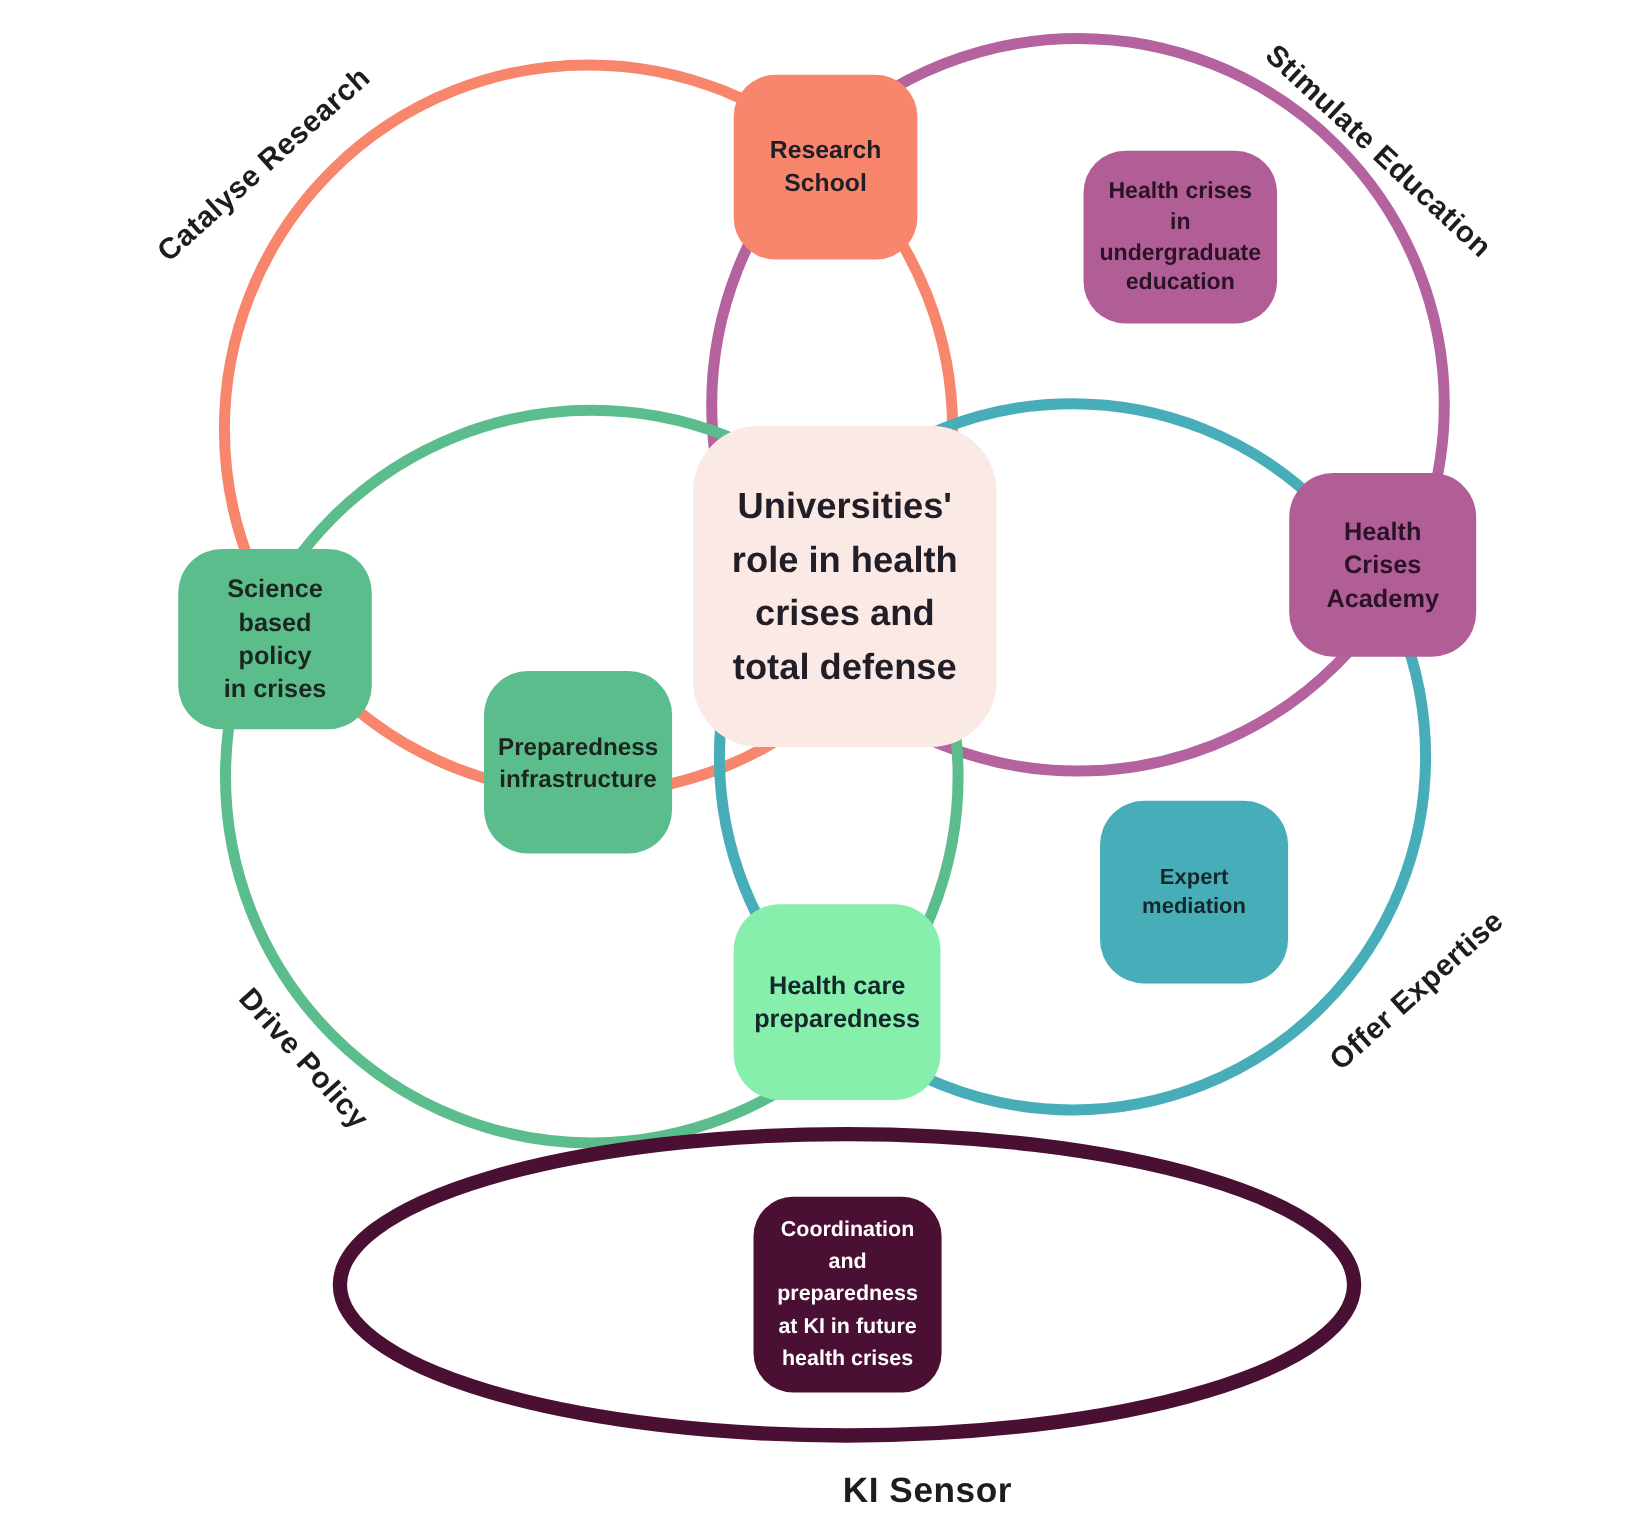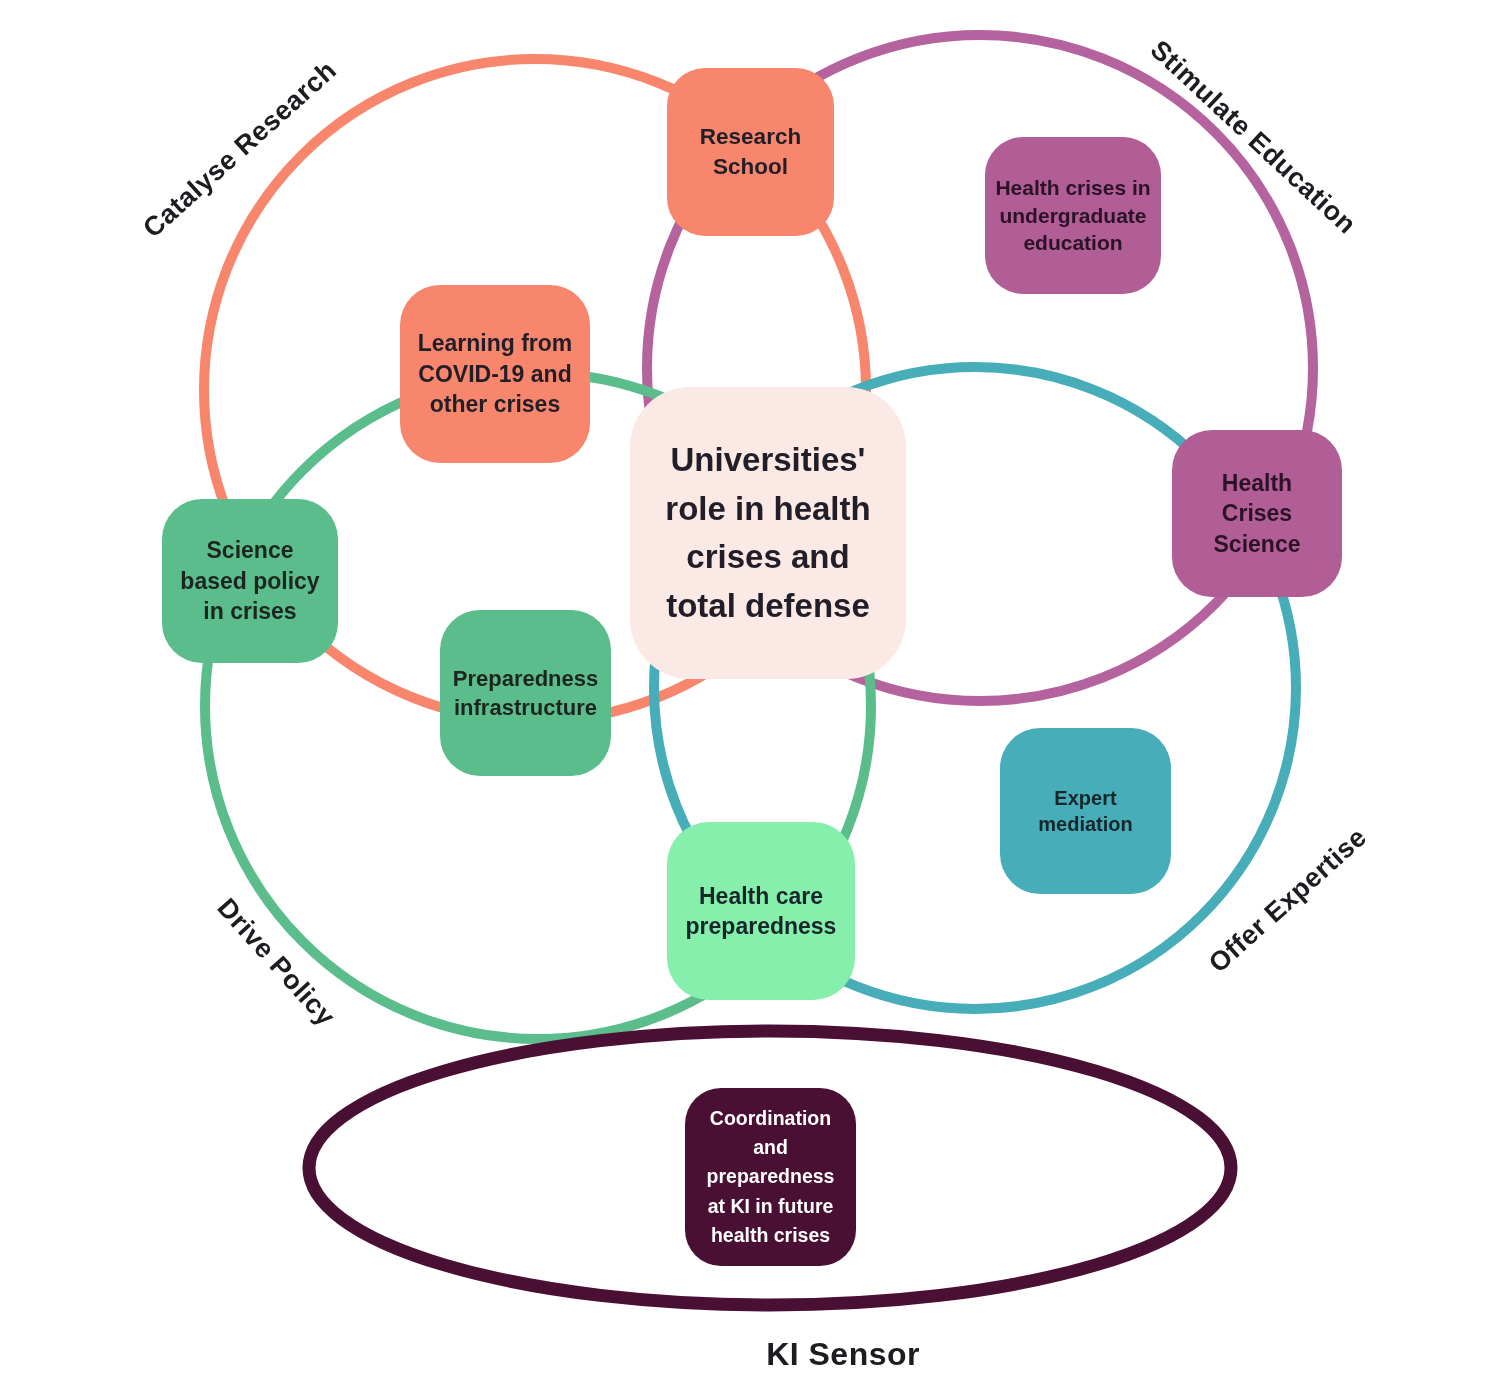--- a/index.html
+++ b/index.html
@@ -13,21 +13,21 @@
   .rings-svg{position:absolute;left:0;top:0;width:1500px;height:1388px;}
   .node{
     position:absolute;
     display:flex;align-items:center;justify-content:center;
     text-align:center;
     font-weight:700;
     color:#221E27;
     white-space:pre-line;
     line-height:1.32;
     border-radius:40px;
-    padding:6px;
+    padding:21px;
     box-sizing:border-box;
   }
   .center-node{
     position:absolute;
     display:flex;align-items:center;justify-content:center;
     text-align:center;
     font-weight:700;
     color:#221E27;
     white-space:pre-line;
     border-radius:60px;
@@ -65,34 +65,31 @@
 
   <div class="ring-label" style="left:620px;top:1336px;width:300px;font-size:32px;text-align:right;">KI Sensor</div>
 
   <div class="node" style="left: 667px; top: 68px; width: 167px; height: 168px; font-size: 22.5px; border-radius: 38px; background-color: rgb(247, 134, 108); color: rgb(34, 30, 39);">Research
 School</div>
 
   <div class="node" style="left: 985px; top: 137px; width: 176px; height: 157px; font-size: 21px; border-radius: 38px; background-color: rgb(177, 94, 151); color: rgb(43, 18, 38);">Health crises in
 undergraduate
 education</div>
 
-  <div class="node" style="left: 400px; top: 285px; width: 190px; height: 178px; font-size: 23px; background-color: rgb(247, 134, 108); color: rgb(34, 30, 39);">Learning from
-COVID-19  and
-other crises</div>
 
   <div class="node" style="left: 162px; top: 499px; width: 176px; height: 164px; font-size: 23px; background-color: rgb(92, 189, 140); color: rgb(28, 37, 32);">Science
 based policy
 in crises</div>
 
   <div class="node" style="left: 440px; top: 610px; width: 171px; height: 166px; font-size: 22px; background-color: rgb(92, 189, 140); color: rgb(28, 37, 32);">Preparedness
 infrastructure</div>
 
   <div class="node" style="left: 1172px; top: 430px; width: 170px; height: 167px; font-size: 23px; background-color: rgb(177, 94, 151); color: rgb(43, 18, 38);">Health
 Crises
-Science</div>
+Academy</div>
 
   <div class="node" style="left: 1000px; top: 728px; width: 171px; height: 166px; font-size: 20px; background-color: rgb(71, 173, 185); color: rgb(22, 39, 43);">Expert
 mediation</div>
 
   <div class="node" style="left: 667px; top: 822px; width: 188px; height: 178px; font-size: 23px; border-radius: 42px; background-color: #86efac; color: rgb(22, 39, 43);">Health care
 preparedness</div>
 
   <div class="node" style="left: 685px; top: 1088px; width: 171px; height: 178px; font-size: 19.5px; border-radius: 36px; line-height: 1.5; background-color: rgb(74, 16, 51); color: rgb(255, 255, 255);">Coordination
 and
 preparedness

